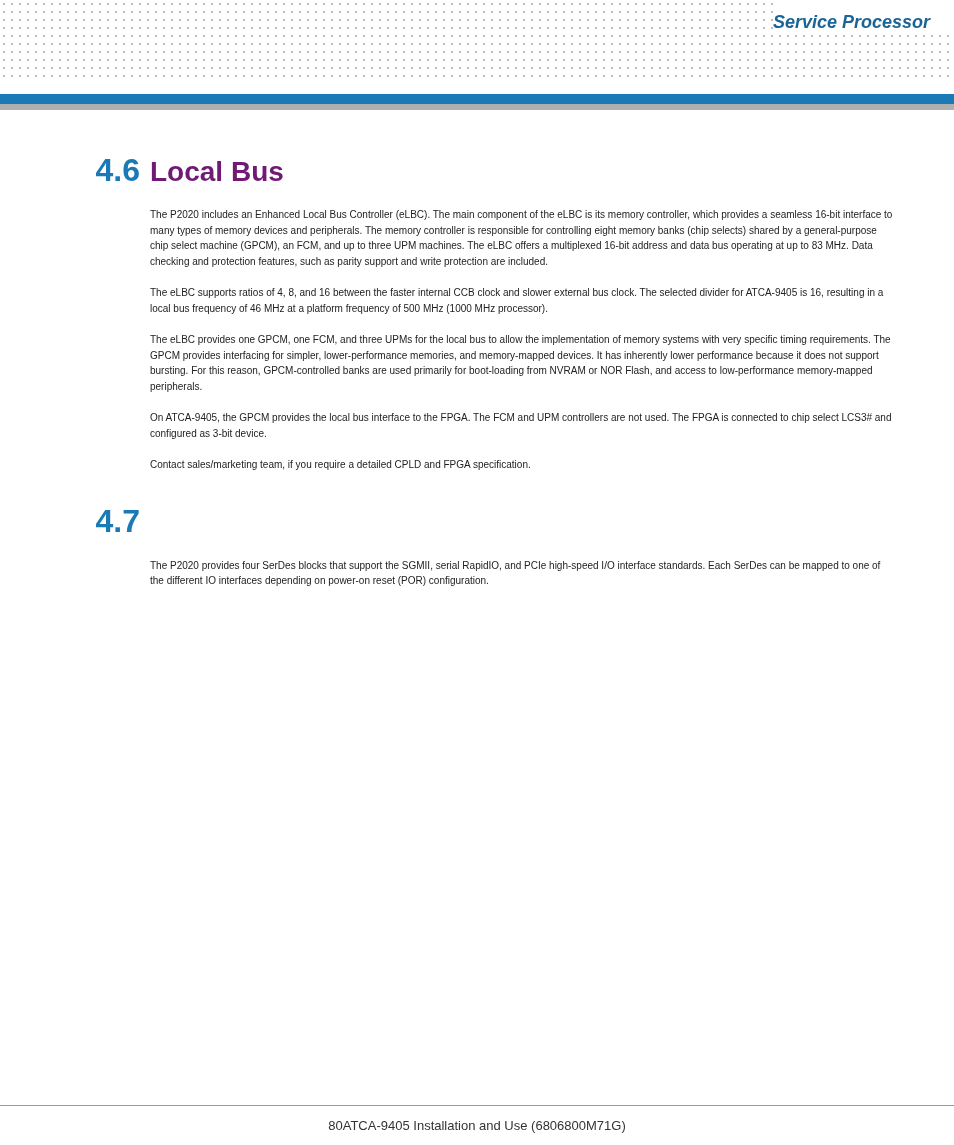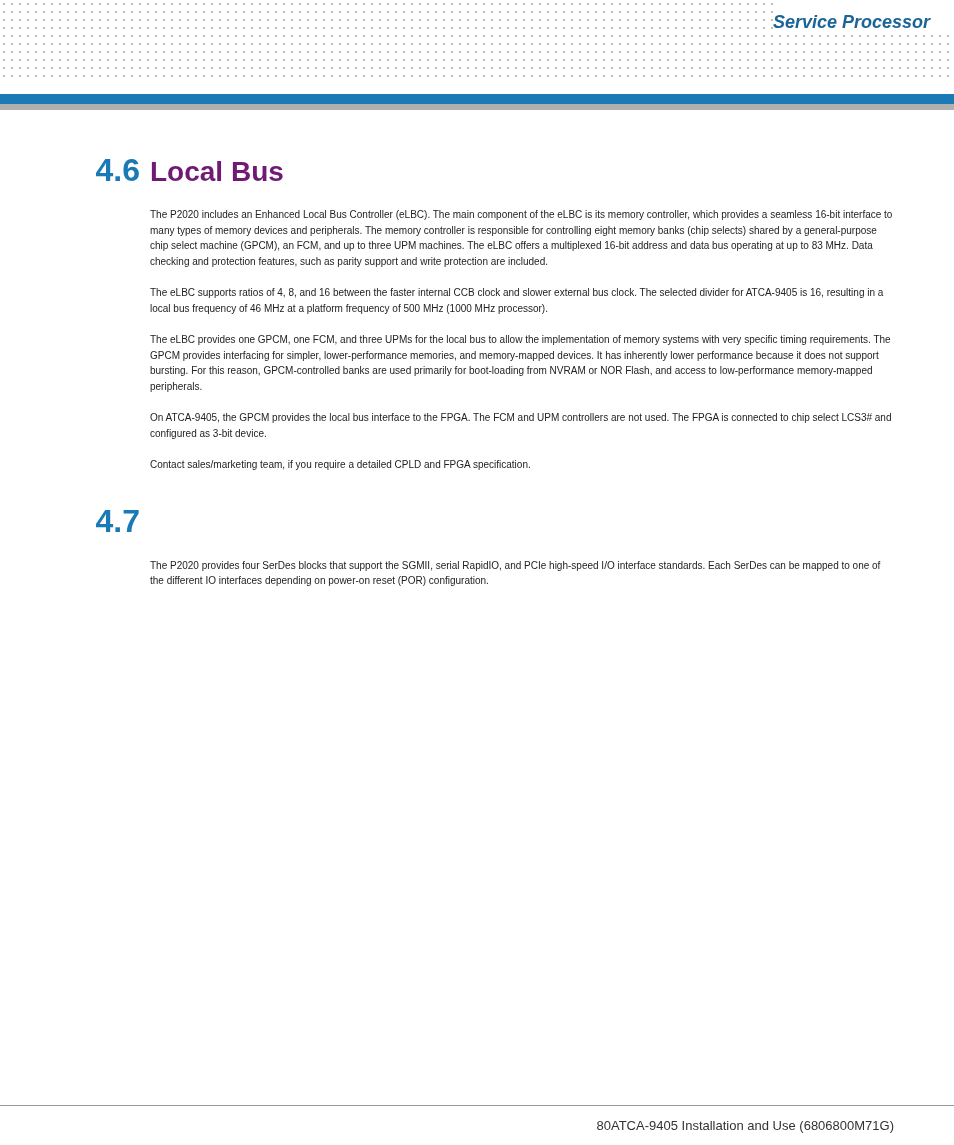--- a/index.html
+++ b/index.html
@@ -101,21 +101,21 @@
     
     .footer {
       position: absolute;
       bottom: 0;
       left: 0;
       right: 0;
       height: 40px;
       border-top: 1px solid #999;
       display: flex;
       align-items: center;
-      justify-content: flex-end;
+      justify-content: center;
       padding: 0 60px;
       font-size: 13px;
       color: #333;
     }
 
     .footer-page {
       font-weight: normal;
     }
 
     .footer-doc {

